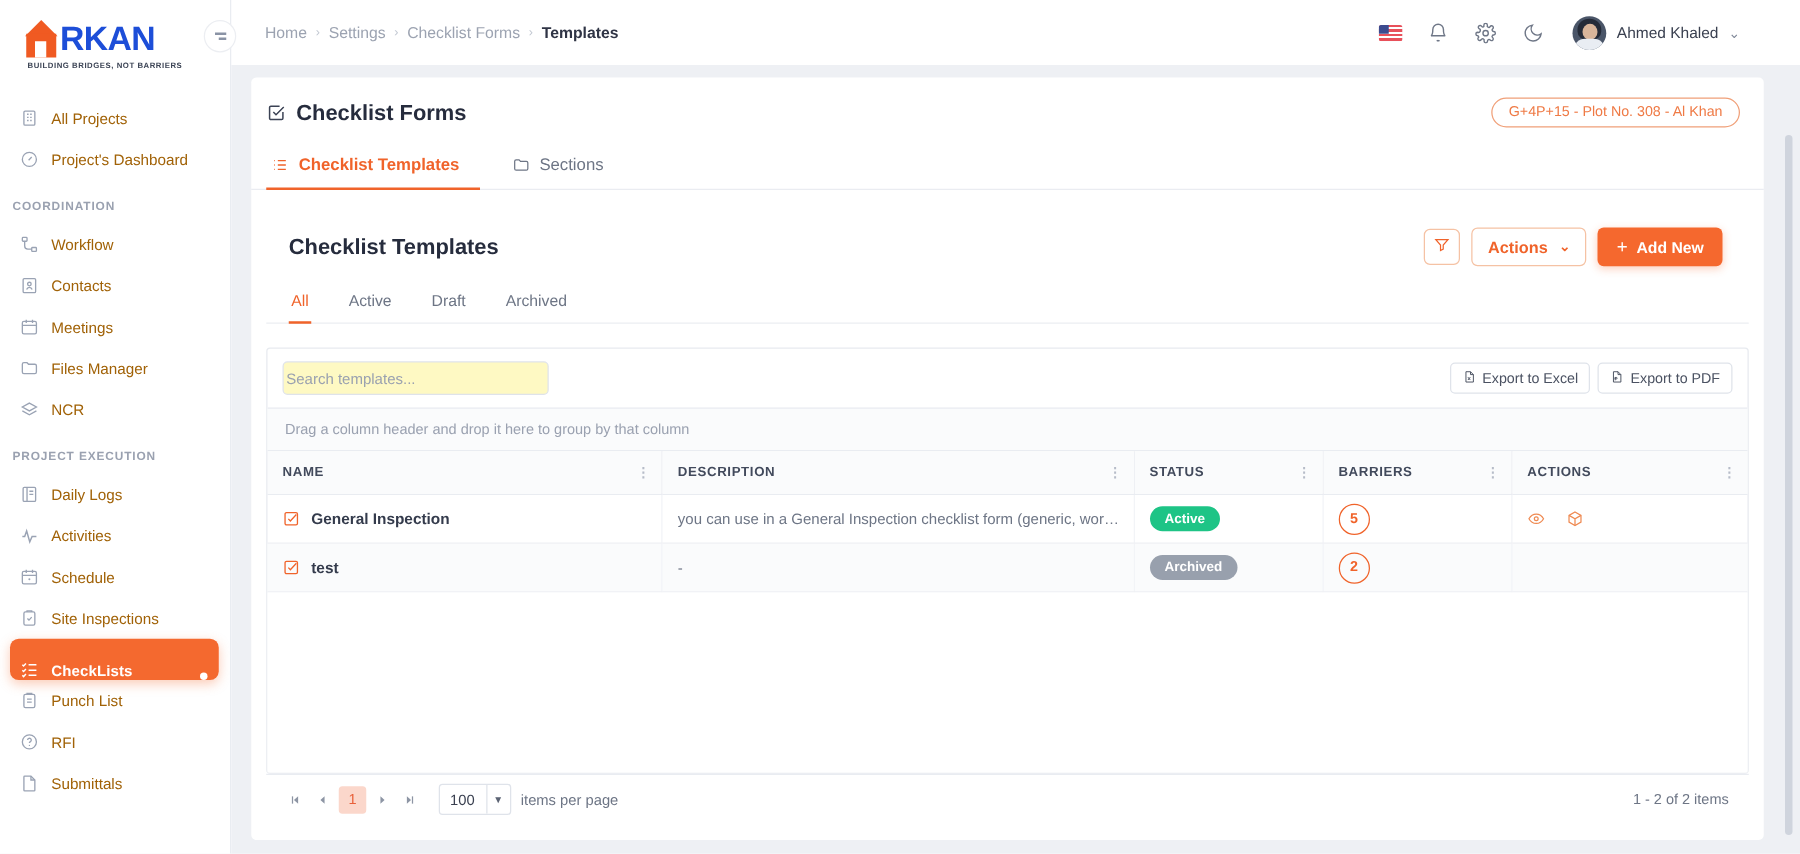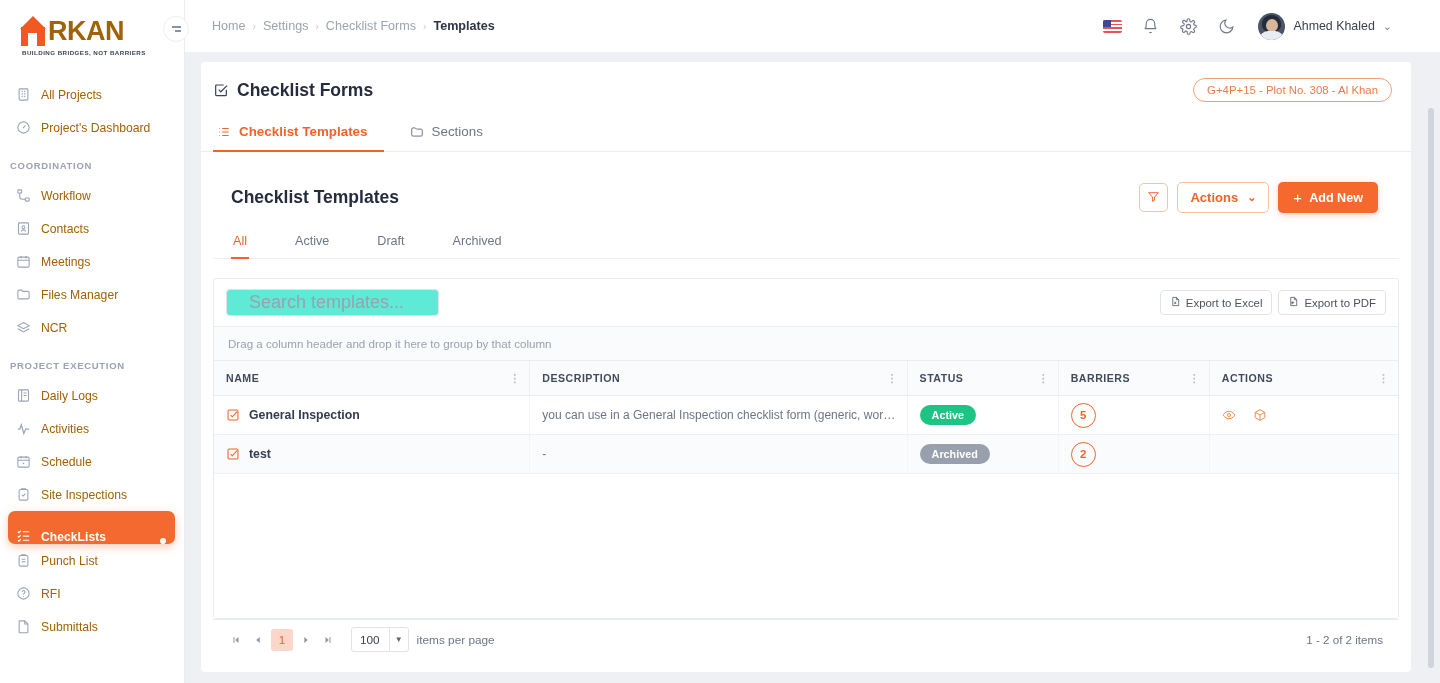--- a/index.html
+++ b/index.html
@@ -25,21 +25,21 @@
     position: absolute; left: 0; top: 0; width: 0; height: 0;
     border-left: 13px solid transparent; border-right: 13px solid transparent;
     border-bottom: 13px solid #f05a22;
   }
   .logo-mark .body {
     position: absolute; left: 1px; top: 11px; width: 24px; height: 19px; background: #f05a22;
   }
   .logo-mark .notch {
     position: absolute; left: 8px; top: 17px; width: 9px; height: 13px; background: #ffffff;
   }
-  .logo-text { font-size: 27px; font-weight: bold; letter-spacing: -0.5px; color: #a16207; line-height: 30px; }
+  .logo-text { font-size: 27px; font-weight: bold; letter-spacing: -0.5px; color: #1d4ed8; line-height: 30px; }
   .logo-tag { font-size: 6.2px; font-weight: bold; letter-spacing: 0.45px; color: #3c4455; margin-top: 3px; margin-left: 2px; }
 
   .nav { margin-top: 8px; }
   .nav-section {
     font-size: 9.5px; font-weight: bold; letter-spacing: 0.7px; color: #9aa1b0;
     padding: 16px 0 8px 10px;
   }
   .nav-item {
     display: flex; align-items: center; height: 33px; margin: 0 9px 0 8px;
     padding-left: 7px; border-radius: 7px; cursor: pointer; position: relative;
@@ -112,30 +112,30 @@
   .btn-actions {
     height: 31px; border: 1px solid #f5c2a4; border-radius: 5px; background: #fff; color: #f0632a;
     font-size: 13px; font-weight: bold; display: flex; align-items: center; gap: 9px; padding: 0 12px; cursor: pointer;
   }
   .btn-add {
     height: 31px; background: #f5682e; border-radius: 5px; color: #fff; font-size: 12.6px; font-weight: bold;
     display: flex; align-items: center; gap: 7px; padding: 0 15px; cursor: pointer; border: none;
     box-shadow: 0 2px 7px rgba(245,104,46,.3);
   }
 
-  .subtabs { display: flex; align-items: center; padding: 14px 0 0 30px; border-bottom: 1px solid #eceef2; margin: 0 12px 0 12px; padding-left: 18px; gap: 16px; }
+  .subtabs { display: flex; align-items: center; padding: 14px 0 0 30px; border-bottom: 1px solid #eceef2; margin: 0 12px 0 12px; padding-left: 18px; }
   .subtab { font-size: 12.6px; color: #6d7585; padding: 6px 2px 9px 2px; margin-right: 28px; cursor: pointer; border-bottom: 2px solid transparent; position: relative; top: 1px; }
   .subtab.active { color: #f0632a; border-bottom-color: #f0632a; }
 
   
   .grid-card { margin: 19px 12px 0 12px; border: 1px solid #e7eaef; border-radius: 3px; height: 341px; display: flex; flex-direction: column; }
   .grid-toolbar { display: flex; align-items: center; padding: 10px 12px; }
   .search-input {
-    width: 213px; height: 27px; border: 1px solid #dfe3ea; border-radius: 4px; padding: 0 22px;
-    font-size: 18px; color: #3a4050; font-family: "Liberation Sans", sans-serif; outline: none; background: #5eead4;
+    width: 213px; height: 27px; border: 1px solid #dfe3ea; border-radius: 4px; padding: 0 2px;
+    font-size: 12px; color: #3a4050; font-family: "Liberation Sans", sans-serif; outline: none; background: #fef9c3;
   }
   .search-input::placeholder { color: #9aa1b0; }
   .exports { margin-left: auto; display: flex; gap: 6px; }
   .btn-export {
     height: 25px; border: 1px solid #dfe3ea; border-radius: 4px; background: #fff; color: #4b5262;
     font-size: 11.4px; display: flex; align-items: center; gap: 5px; padding: 0 9px; cursor: pointer;
   }
   .group-bar {
     background: #fafbfc; border-top: 1px solid #e9ecf1; border-bottom: 1px solid #e9ecf1;
     padding: 10px 14px; font-size: 11.6px; color: #9aa1b0;

